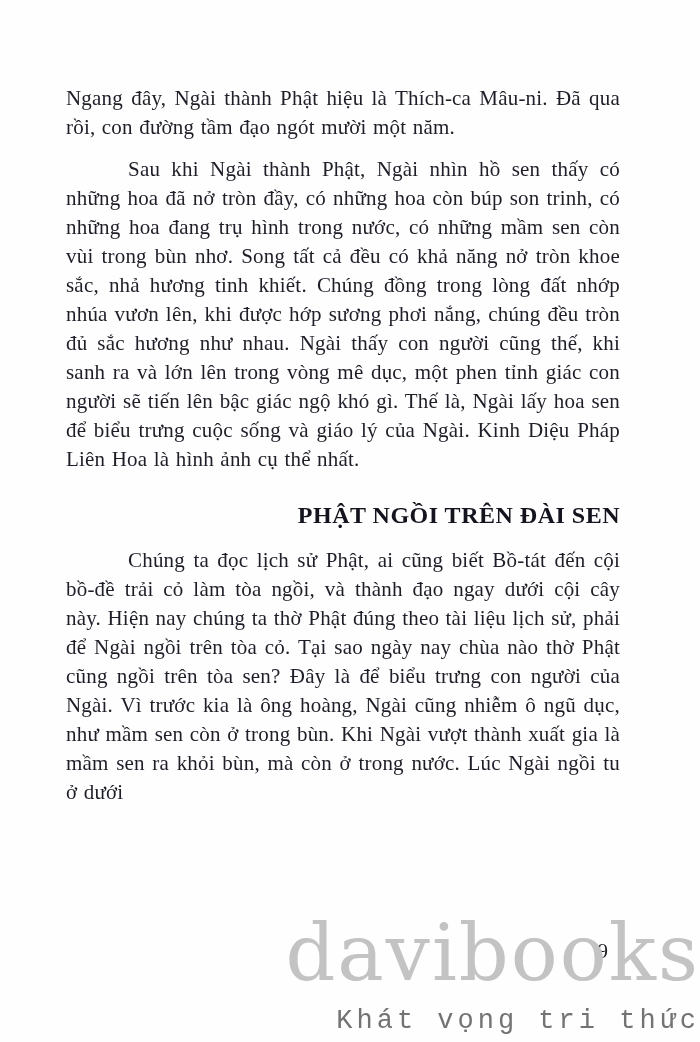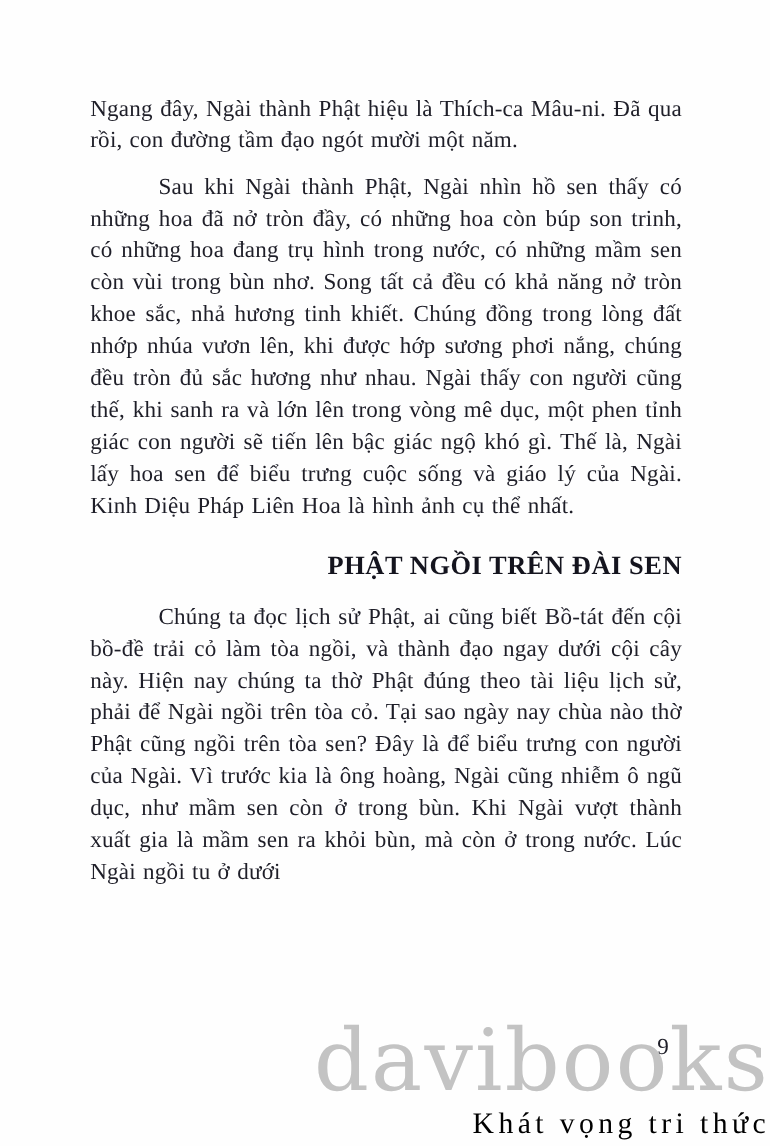--- a/index.html
+++ b/index.html
@@ -17,21 +17,21 @@
     font-family: "Liberation Serif", "DejaVu Serif", serif;
     color: #1e1e28;
   }
   .page-content {
     position: absolute;
     top: 84px;
     left: 66px;
     width: 554px;
   }
   .para {
-    margin: 0 0 13px 16px;
+    margin: 0 0 13px 0;
     font-size: 21px;
     line-height: 29px;
     text-align: justify;
     letter-spacing: 0.2px;
     word-spacing: 1px;
   }
   .para.indent {
     text-indent: 62px;
   }
   .section-heading {
@@ -59,26 +59,26 @@
     user-select: none;
   }
   .watermark-logo {
     font-family: "DejaVu Serif", serif;
     font-size: 78px;
     line-height: 78px;
     color: #c3c3c3;
     letter-spacing: 2px;
   }
   .watermark-tagline {
-    font-family: Liberation Serif, serif;
+    font-family: Liberation Mono, monospace;
     font-size: 27px;
     line-height: 30px;
-    color: #000000;
+    color: #737373;
     letter-spacing: 4px;
-    margin-top: 2px;
+    margin-top: 14px;
   }
 </style>
 </head>
 <body>
 
 <div class="book-page">
 
   <div class="page-content">
 
     <p class="para">Ngang đây, Ngài thành Phật hiệu là Thích-ca Mâu-ni. Đã qua rồi, con đường tầm đạo ngót mười một năm.</p>

